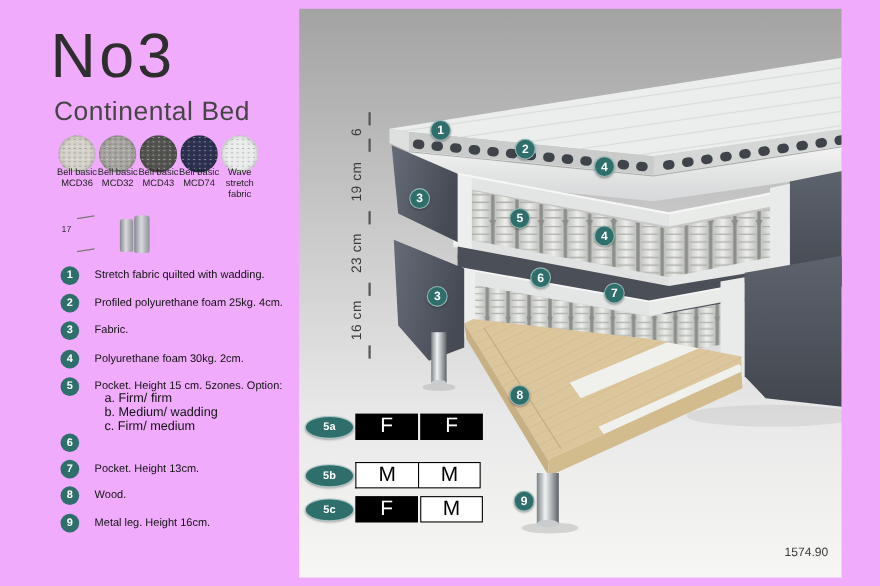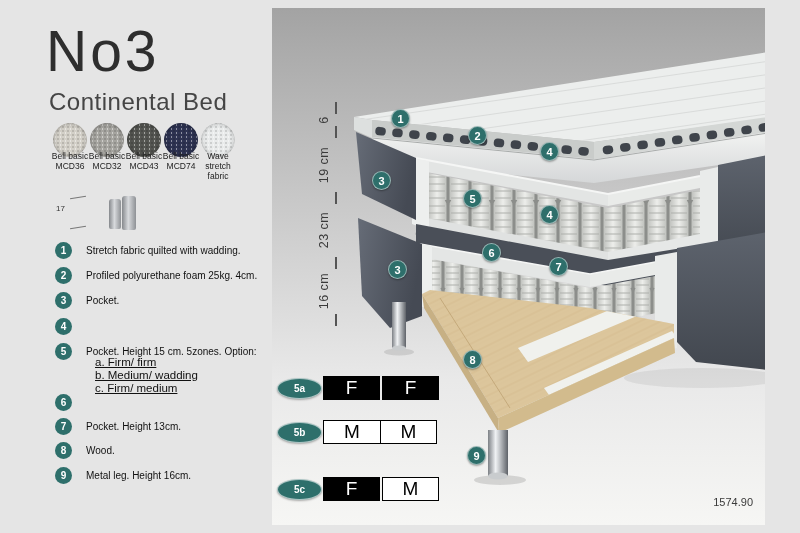--- a/index.html
+++ b/index.html
@@ -1,16 +1,16 @@
 <!DOCTYPE html>
 <html><head>
 <meta charset="utf-8">
 <style>
   html,body{margin:0;padding:0;background:#fff;}
-  .stage{position:relative;width:800px;height:533px;background:#e5e5e5;overflow:hidden;
+  .stage{position:relative;width:800px;height:533px;background:#f0abfc;overflow:hidden;
          font-family:"Liberation Sans","DejaVu Sans",sans-serif;}
   
   .title{position:absolute;left:46px;top:18px;font-size:57px;font-weight:300;
          letter-spacing:3px;color:#2e2e2e;}
   .subtitle{position:absolute;left:49px;top:88px;font-size:24px;font-weight:300;
             letter-spacing:.5px;color:#454545;}
   .swatch{position:absolute;top:123px;width:34px;height:34px;border-radius:50%;
           box-shadow:inset 0 0 4px rgba(0,0,0,.35);
           background-image:
             radial-gradient(rgba(255,255,255,.45) 22%, transparent 30%),
@@ -26,21 +26,21 @@
   .swl1{left:48px}.swl2{left:85px}.swl3{left:122px}.swl4{left:159px}.swl5{left:196px}
   .leg-cyl{position:absolute;border-radius:3px 3px 2px 2px;
            background:linear-gradient(90deg,#85888c,#d8dadd 45%,#8e9195);}
   .leg-dim-text{position:absolute;left:56px;top:204px;font-size:8px;color:#333;}
   .leg-dim-line{position:absolute;width:16px;height:1px;background:#777;transform:rotate(-9deg);}
   .legend-row{position:absolute;left:55px;display:flex;align-items:center;}
   .lg-circle{width:17px;height:17px;border-radius:50%;background:#2e6f6b;color:#fff;
              font-size:10px;font-weight:bold;display:flex;align-items:center;
              justify-content:center;flex:0 0 17px;}
   .lg-text{margin-left:14px;font-size:10px;color:#111;white-space:nowrap;}
-  .lg-opt{position:absolute;left:95px;font-size:11.5px;color:#111;line-height:13px;text-decoration:underline;}
+  .lg-opt{position:absolute;left:95px;font-size:11.5px;color:#111;line-height:13px;}
   
   .panel{position:absolute;left:272px;top:8px;width:493px;height:517px;
          background:linear-gradient(180deg,#a3a3a3 0%,#c9c9c9 38%,#e9e9e9 72%,#f6f6f4 100%);}
   .panel svg{position:absolute;left:0;top:0;}
   .dim-tick{position:absolute;left:63px;width:1.5px;height:12px;background:#555;}
   .dim-label{position:absolute;left:22px;width:60px;height:14px;line-height:14px;
              text-align:center;transform:rotate(-90deg);font-size:12.5px;color:#3a3a3a;
              letter-spacing:.5px;}
   .callout{position:absolute;width:19px;height:19px;border-radius:50%;background:#2e6f6b;
            border:1px solid rgba(255,255,255,.5);box-sizing:border-box;color:#fff;
@@ -87,24 +87,25 @@
   <div class="legend-row" style="top:242px;">
     <div class="lg-circle">1</div>
     <div class="lg-text">Stretch fabric quilted with wadding.</div>
     </div>
   <div class="legend-row" style="top:267px;">
     <div class="lg-circle">2</div>
     <div class="lg-text">Profiled polyurethane foam 25kg. 4cm.</div>
     </div>
   <div class="legend-row" style="top:292px;">
     <div class="lg-circle">3</div>
-    <div class="lg-text">Pocket.</div>
+    <div class="lg-text">Fabric.</div>
     </div>
   <div class="legend-row" style="top:318px;">
     <div class="lg-circle">4</div>
+    <div class="lg-text">Polyurethane foam 30kg. 2cm.</div>
     </div>
   <div class="legend-row" style="top:343px;">
     <div class="lg-circle">5</div>
     <div class="lg-text">Pocket. Height 15 cm. 5zones. Option:</div>
     </div>
   <div class="lg-opt" style="top:356px;">a. Firm/ firm</div>
   <div class="lg-opt" style="top:369px;">b. Medium/ wadding</div>
   <div class="lg-opt" style="top:382px;">c. Firm/ medium</div>
   <div class="legend-row" style="top:394px;">
     <div class="lg-circle">6</div>
@@ -295,21 +296,21 @@
         <div class="ft-cell cell-dark">F</div>
       </div>
     </div>
     <div class="ftable-row" style="left:5px;top:412px;text-align:right;">
       <div class="ft-circle">5b</div>
       <div class="ft-bar">
         <div class="ft-cell cell-light" style="border-right:none;">M</div>
         <div class="ft-cell cell-light">M</div>
       </div>
     </div>
-    <div class="ftable-row" style="left:5px;top:469px;">
+    <div class="ftable-row" style="left:5px;top:443px;">
       <div class="ft-circle">5c</div>
       <div class="ft-bar">
         <div class="ft-cell cell-dark gap-r">F</div>
         <div class="ft-cell cell-light">M</div>
       </div>
     </div>
 
     <div class="version">1574.90</div>
   </div>
 </div>

